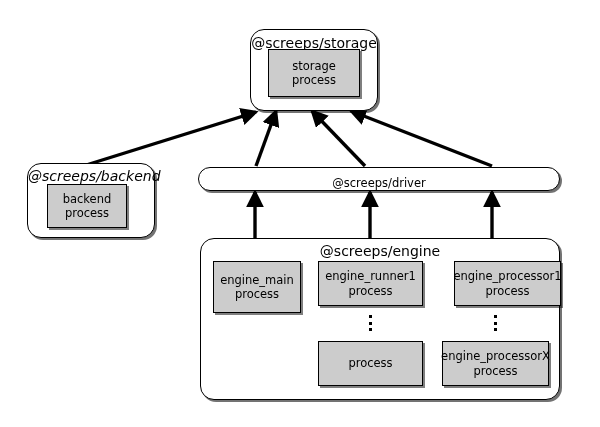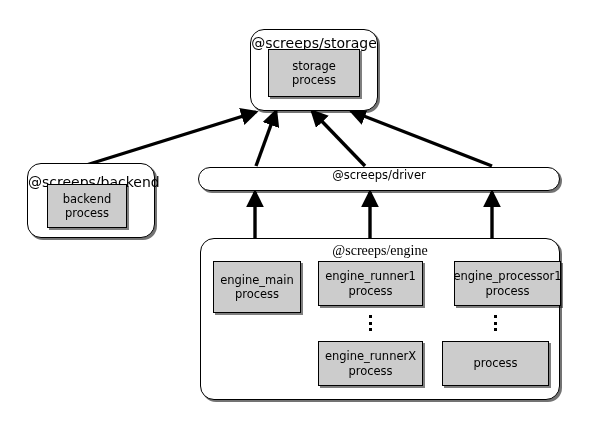--- a/index.html
+++ b/index.html
@@ -62,21 +62,21 @@
   }
   .proc span { display: block; white-space: nowrap; }
   .pill {
     position: absolute;
     box-sizing: border-box;
     background: #ffffff;
     border: 1.6px solid #000000;
     border-radius: 999px;
     box-shadow: 2px 2px 0 rgba(0,0,0,0.55);
     display: flex;
-    align-items: flex-start;
+    align-items: flex-end;
     justify-content: center;
     font-size: 11.5px;
     color: #000000;
     z-index: 2;
   }
   .vdots {
     position: absolute;
     width: 10px;
     display: flex;
     flex-direction: column;
@@ -116,33 +116,33 @@
 
   <div class="pkg" style="left:250px; top:29px; width:128px; height:82px;">
     <div class="pkg-title" style="top:6px;">@screeps/storage</div>
   </div>
   <div class="proc" style="left:268px; top:49px; width:92px; height:48px;">
     <span>storage</span>
     <span>process</span>
   </div>
 
   <div class="pkg" style="left:27px; top:163px; width:128px; height:75px;">
-    <div class="pkg-title" style="top:11px;">@screeps/backend</div>
+    <div class="pkg-title" style="top:5px;font-style:italic;">@screeps/backend</div>
   </div>
   <div class="proc" style="left:47px; top:184px; width:80px; height:44px;">
     <span>backend</span>
     <span>process</span>
   </div>
 
   <div class="pill" style="left:198px; top:167px; width:362px; height:24px;">
     <span>@screeps/driver</span>
   </div>
 
   <div class="pkg" style="left:200px; top:238px; width:360px; height:162px;">
-    <div class="pkg-title" style="top:5px;font-family:Liberation Serif, serif;">@screeps/engine</div>
+    <div class="pkg-title" style="top:5px;">@screeps/engine</div>
   </div>
 
   <div class="proc" style="left:213px; top:261px; width:88px; height:52px;">
     <span>engine_main</span>
     <span>process</span>
   </div>
   <div class="proc" style="left:318px; top:261px; width:105px; height:45px;">
     <span>engine_runner1</span>
     <span>process</span>
   </div>
@@ -156,20 +156,20 @@
       <i></i>
       <i></i>
   </div>
   <div class="vdots" style="left:490px; top:315px; height:16px;">
     <i></i>
       <i></i>
       <i></i>
   </div>
 
   <div class="proc" style="left:318px; top:341px; width:105px; height:45px;">
-    <span>engine_runnerX</span>
     <span>process</span>
   </div>
   <div class="proc" style="left:442px; top:341px; width:107px; height:45px;">
+    <span>engine_processorX</span>
     <span>process</span>
   </div>
 
 </div>
 
 </body></html>

